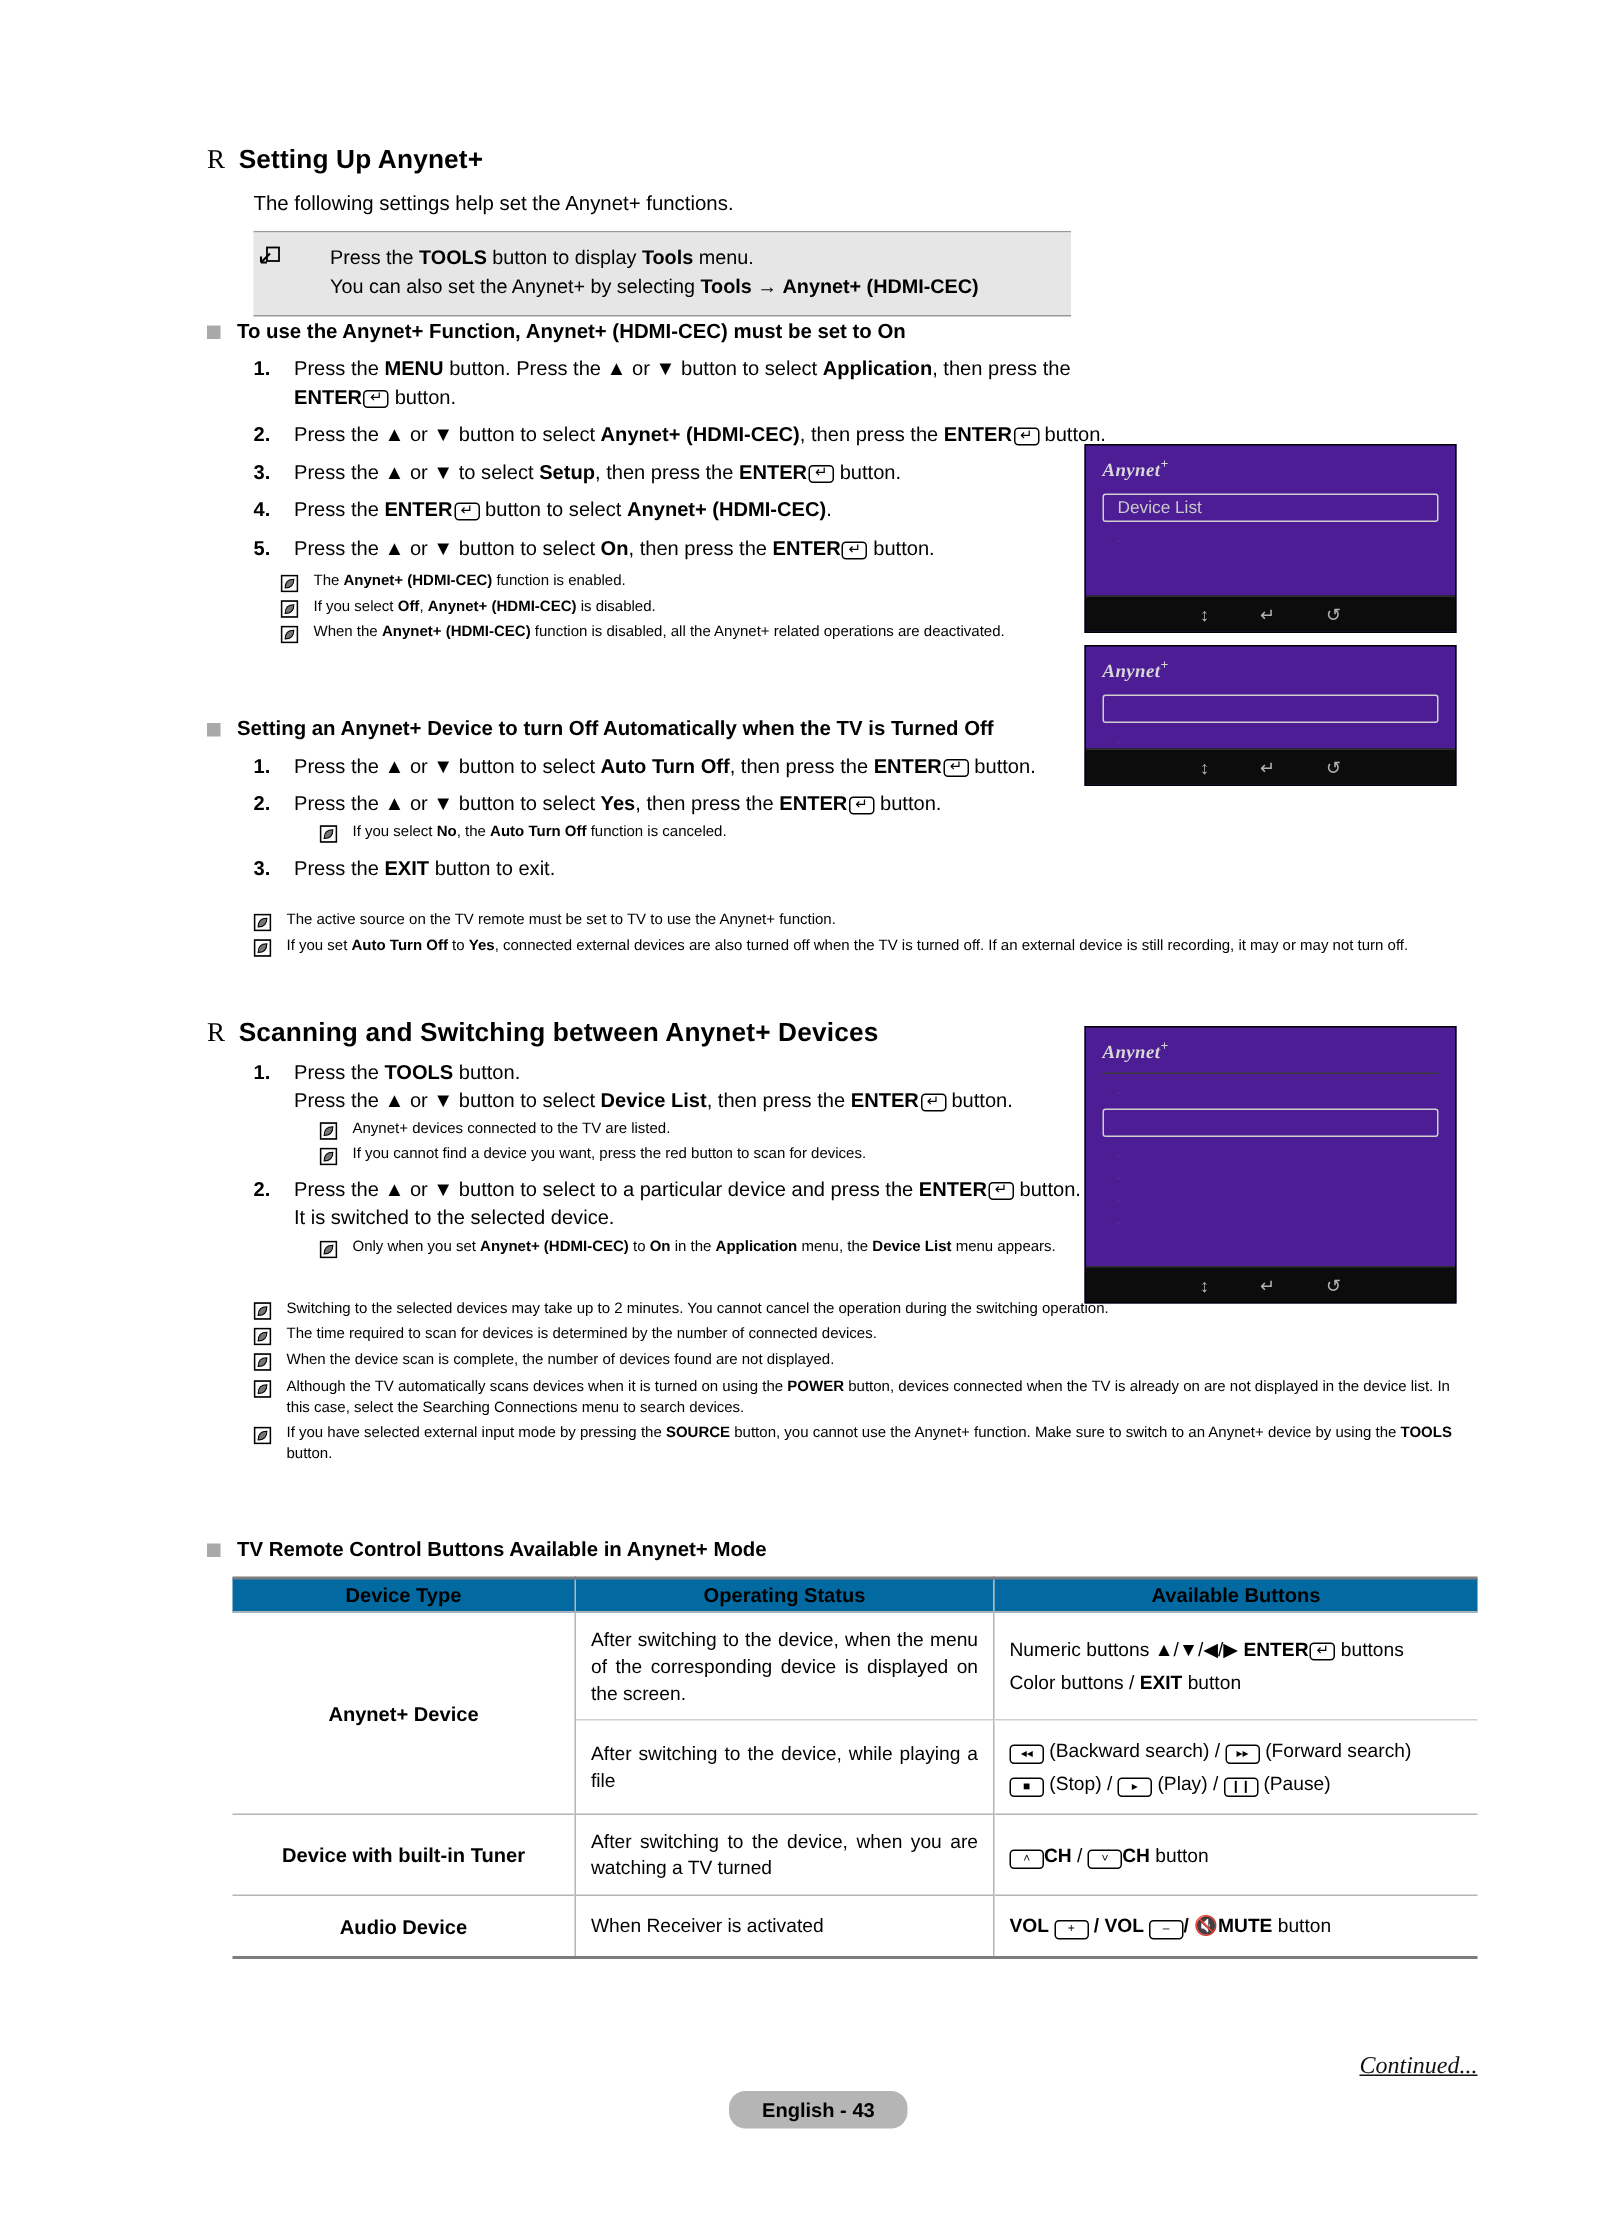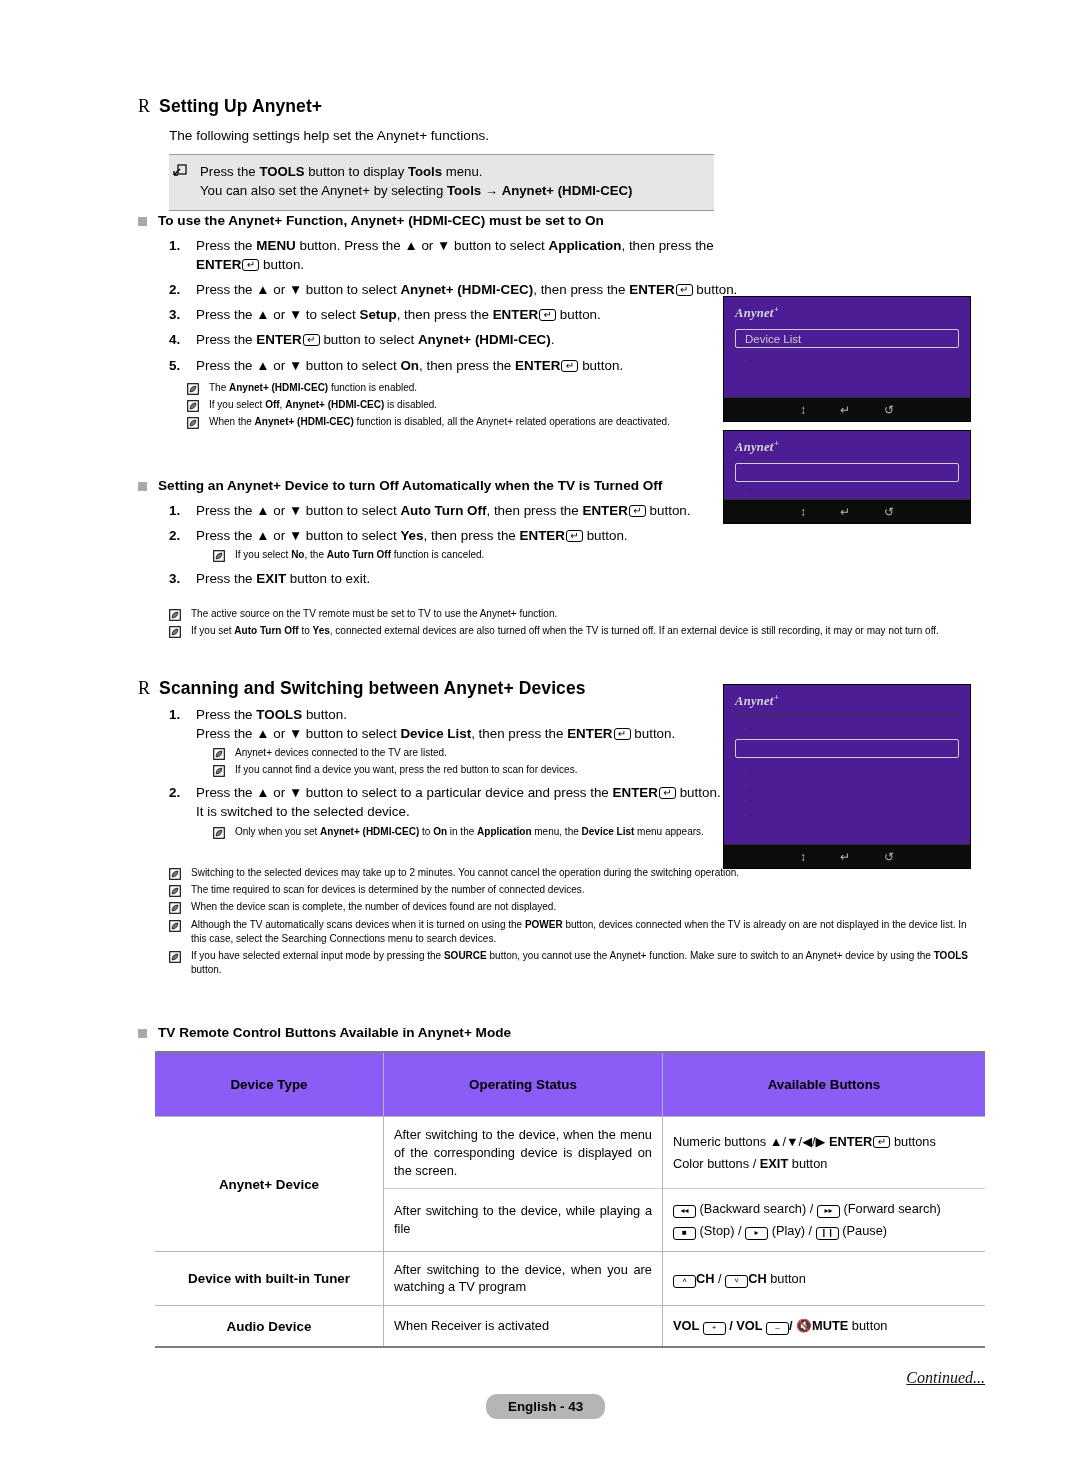--- a/index.html
+++ b/index.html
@@ -31,21 +31,21 @@
   .tools-box{
     background:#e6e6e6;
     padding:8px 0 9px 0;
     display:flex;gap:9px;
     font-size:13.2px;line-height:1.42;
   }
   .tools-ico{
     width:22px;text-align:center;flex:0 0 22px;
     font-size:13px;padding-top:1px;
   }
-  .tools-txt{flex:1;padding-right:10px;}
+  .tools-txt{flex:1;padding-right:10px;margin-left:20px;}
 
   
   .sq-head{
     display:flex;gap:11px;align-items:flex-start;
     font-size:13.6px;font-weight:bold;line-height:1.35;
   }
   .sq{
     flex:0 0 9px;width:9px;height:9px;background:#a9a9a9;
     margin-top:5px;
   }
@@ -114,22 +114,22 @@
   .tv .sepline{
     margin:6px 11px 0 11px;height:1px;background:#3a3a3a;
   }
 
   
   table.rc{
     border-collapse:collapse;width:830px;
     font-size:13px;
   }
   table.rc th{
-    background:#8b5cf6;font-weight:bold;font-size:13.4px;
-    text-align:center;padding:24px 4px;
+    background:#0369a1;font-weight:bold;font-size:13.4px;
+    text-align:center;padding:3px 4px;
     border-left:1px solid #b5b5b5;border-right:1px solid #b5b5b5;
   }
   table.rc thead tr{border-top:2.5px solid #7d7d7d;border-bottom:1px solid #b5b5b5;}
   table.rc td{
     padding:9px 10px;vertical-align:middle;
     border-left:1px solid #b5b5b5;border-right:1px solid #b5b5b5;
   }
   table.rc td.dev{
     text-align:center;font-weight:bold;font-size:13.4px;
     border-left:none;
@@ -430,21 +430,21 @@
         </tr>
         <tr class="rowsep">
           <td class="op">After switching to the device, while playing a file</td>
           <td class="av">
             <div><span class="rbtn">◂◂</span> (Backward search) / <span class="rbtn">▸▸</span> (Forward search)</div>
             <div><span class="rbtn">■</span> (Stop) / <span class="rbtn">▸</span> (Play) / <span class="rbtn">❙❙</span> (Pause)</div>
           </td>
         </tr>
         <tr>
           <td class="dev">Device with built-in Tuner</td>
-          <td class="op">After switching to the device, when you are watching a TV program</td>
+          <td class="op">After switching to the device, when you are watching a TV turned</td>
           <td class="av">
             <div><span class="rbtn">˄</span><b>CH</b> / <span class="rbtn">˅</span><b>CH</b> button</div>
           </td>
         </tr>
         <tr>
           <td class="dev">Audio Device</td>
           <td class="op">When Receiver is activated</td>
           <td class="av">
             <div><b>VOL </b><span class="rbtn">+</span><b> / </b><b>VOL </b><span class="rbtn">–</span><b>/ </b>🔇<b>MUTE</b> button</div>
           </td>

